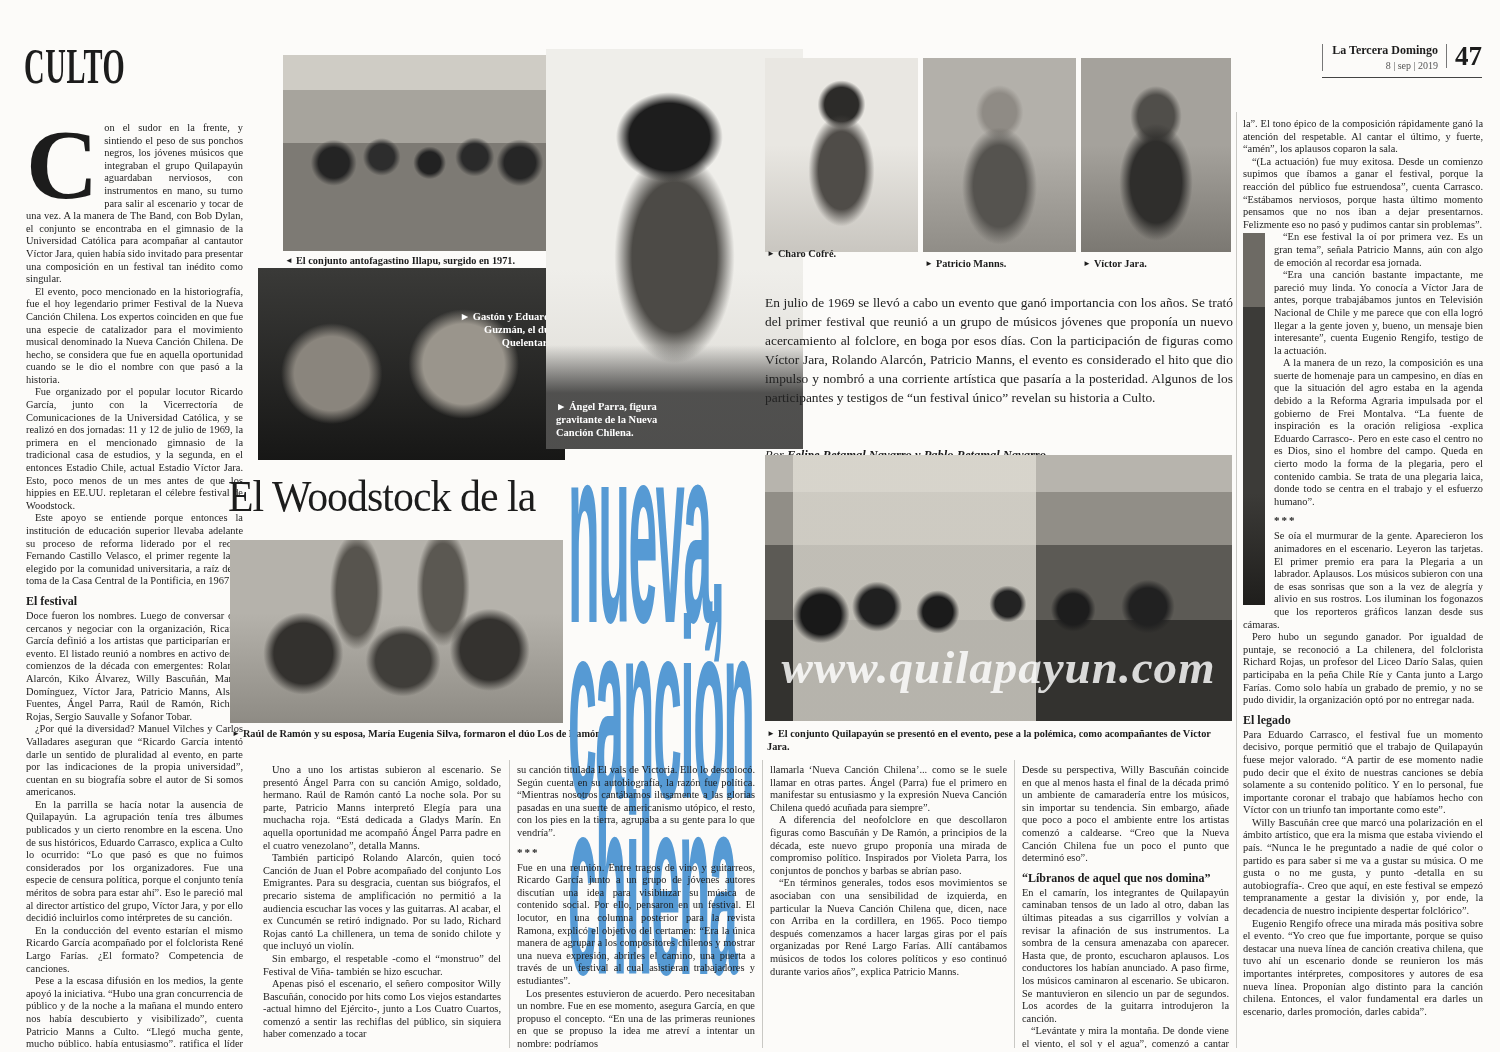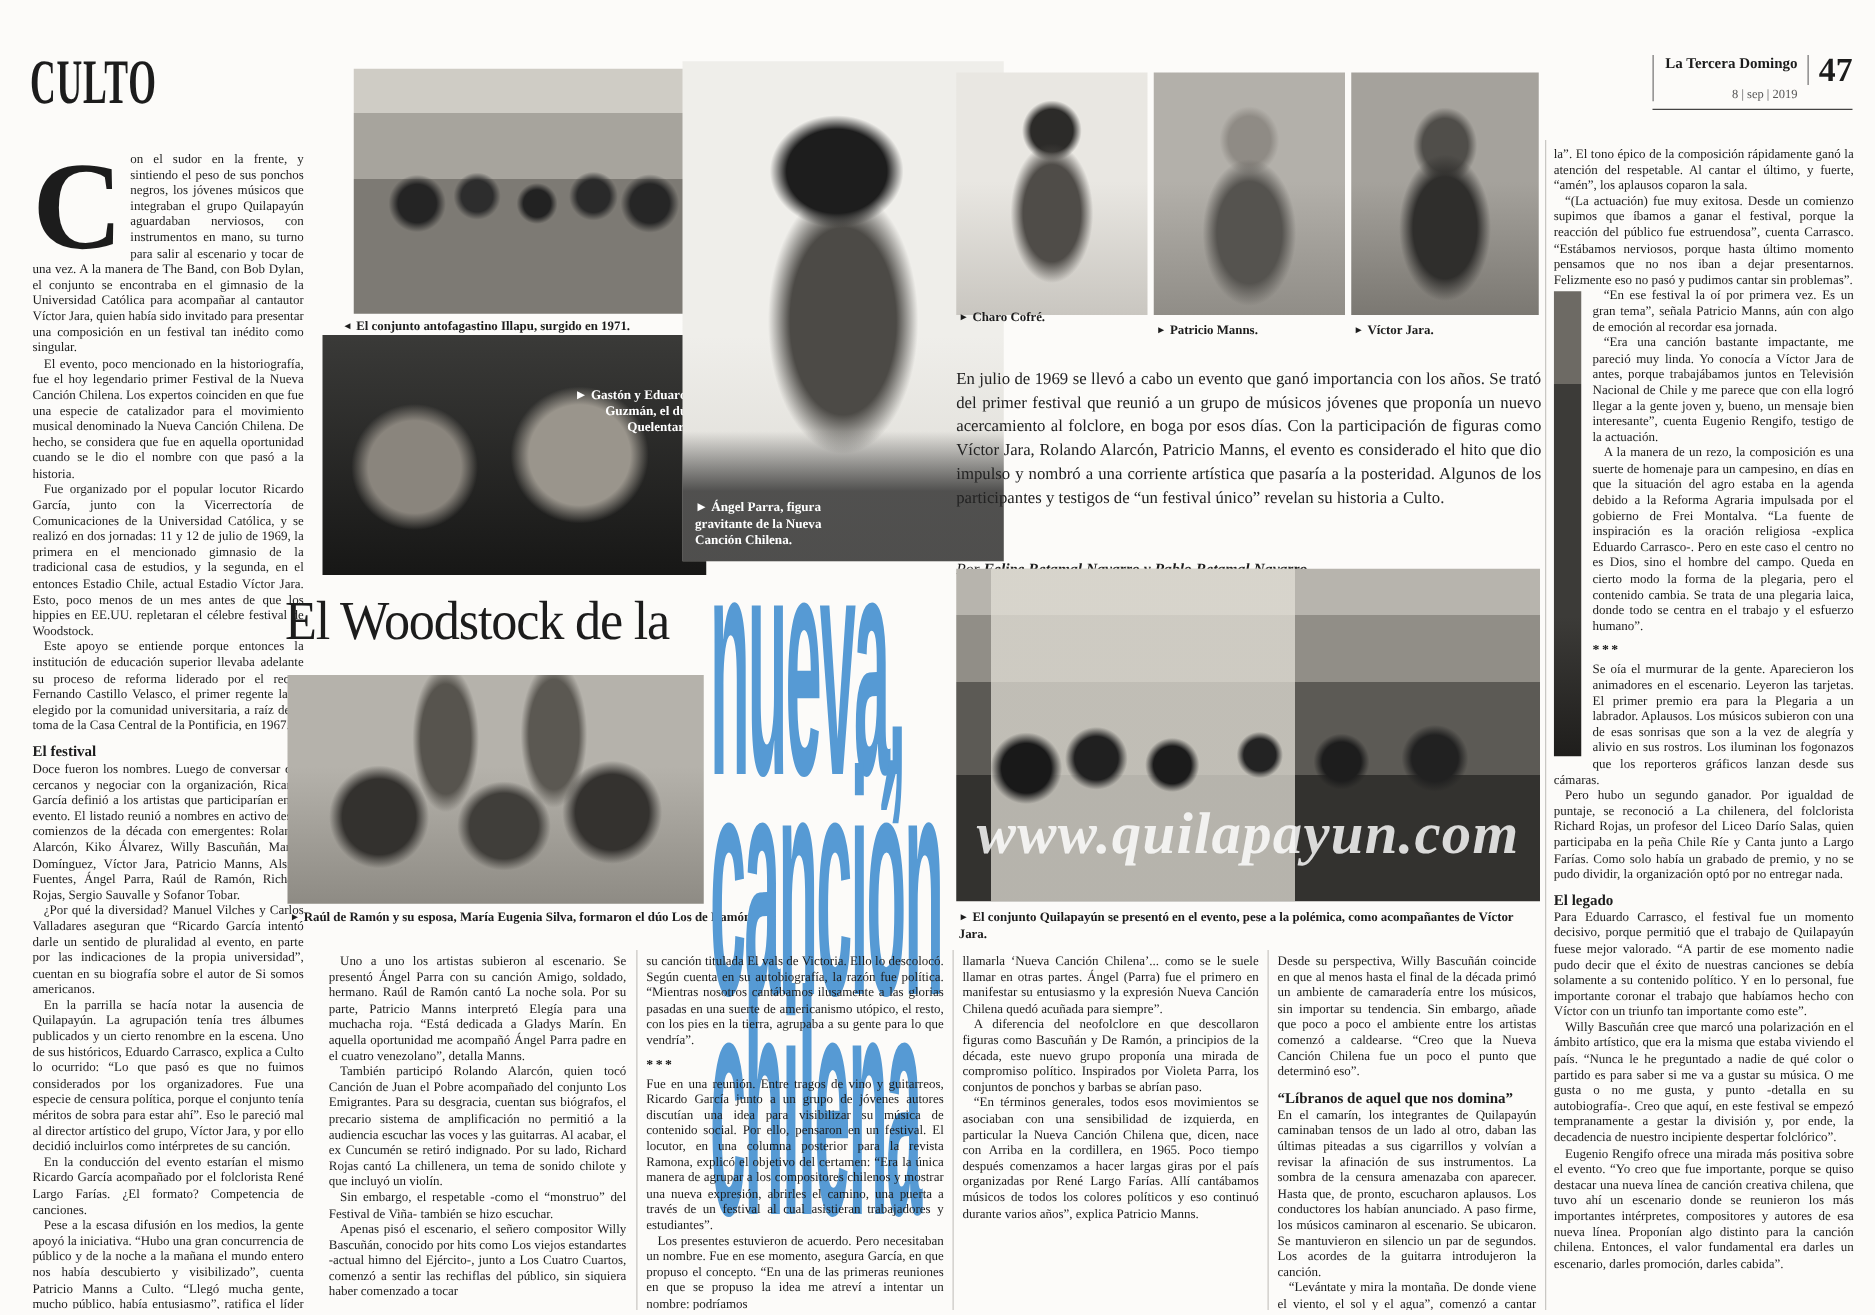--- a/index.html
+++ b/index.html
@@ -5,21 +5,21 @@
   html,body{margin:0;padding:0;background:#ddd;}
   #page{position:relative;width:1500px;height:1052px;background:#fcfbf9;overflow:hidden;
         font-family:"Liberation Serif",serif;color:#1c1c1c;}
   
   .masthead{position:absolute;left:24px;top:44px;font-weight:bold;font-size:46px;line-height:40px;
             letter-spacing:1px;transform:scale(0.62,1.1);transform-origin:0 0;white-space:nowrap;}
   .hdr-right{position:absolute;right:18px;top:44px;width:160px;border-bottom:1px solid #444;
              padding-bottom:6px;display:flex;align-items:flex-start;}
   .hdr-paper{border-left:1px solid #777;padding-left:8px;text-align:right;flex:1;}
   .hdr-paper .pname{font-weight:bold;font-size:12px;line-height:12px;}
-  .hdr-paper .pdate{font-size:10px;color:#555;margin-top:14px;}
+  .hdr-paper .pdate{font-size:10px;color:#555;margin-top:4px;}
   .hdr-page{border-left:1px solid #777;margin-left:8px;padding-left:8px;font-weight:bold;font-size:27px;line-height:24px;}
   
   .colblock{position:absolute;overflow:hidden;text-align:justify;}
   .body{margin:0;font-size:10.4px;line-height:12.6px;}
   .ind{text-indent:9px;}
   .subhead{margin:6px 0 2px 0;font-size:12px;line-height:14px;font-weight:bold;}
   .stars{margin:6px 0 4px 0;font-weight:bold;font-size:11px;letter-spacing:2px;}
   .dropcap{float:left;font-size:100px;line-height:78px;font-weight:bold;padding:4px 6px 0 0;}
   
   .cap{position:absolute;font-size:10.3px;line-height:12.5px;font-weight:bold;text-align:left;}
@@ -111,21 +111,21 @@
     <p class="body ind">Este apoyo se entiende porque entonces la institución de educación superior llevaba adelante su proceso de reforma liderado por el rector Fernando Castillo Velasco, el primer regente laico elegido por la comunidad universitaria, a raíz de la toma de la Casa Central de la Pontificia, en 1967.</p>
     <h3 class="subhead">El festival</h3>
     <p class="body">Doce fueron los nombres. Luego de conversar con cercanos y negociar con la organización, Ricardo García definió a los artistas que participarían en el evento. El listado reunió a nombres en activo desde comienzos de la década con emergentes: Rolando Alarcón, Kiko Álvarez, Willy Bascuñán, Martín Domínguez, Víctor Jara, Patricio Manns, Alsino Fuentes, Ángel Parra, Raúl de Ramón, Richard Rojas, Sergio Sauvalle y Sofanor Tobar.</p>
     <p class="body ind">¿Por qué la diversidad? Manuel Vilches y Carlos Valladares aseguran que “Ricardo García intentó darle un sentido de pluralidad al evento, en parte por las indicaciones de la propia universidad”, cuentan en su biografía sobre el autor de Si somos americanos.</p>
     <p class="body ind">En la parrilla se hacía notar la ausencia de Quilapayún. La agrupación tenía tres álbumes publicados y un cierto renombre en la escena. Uno de sus históricos, Eduardo Carrasco, explica a Culto lo ocurrido: “Lo que pasó es que no fuimos considerados por los organizadores. Fue una especie de censura política, porque el conjunto tenía méritos de sobra para estar ahí”. Eso le pareció mal al director artístico del grupo, Víctor Jara, y por ello decidió incluirlos como intérpretes de su canción.</p>
     <p class="body ind">En la conducción del evento estarían el mismo Ricardo García acompañado por el folclorista René Largo Farías. ¿El formato? Competencia de canciones.</p>
     <p class="body ind">Pese a la escasa difusión en los medios, la gente apoyó la iniciativa. “Hubo una gran concurrencia de público y de la noche a la mañana el mundo entero nos había descubierto y visibilizado”, cuenta Patricio Manns a Culto. “Llegó mucha gente, mucho público, había entusiasmo”, ratifica el líder de Los Huasos de Algarrobal, Eugenio Rengifo, quien participó con su agrupación como invitados en el show.</p>
   </div>
 
   <div class="photo ph-illapu" style="left:283px;top:55px;width:282px;height:196px;"></div>
-  <div class="cap" style="left:274px;top:255px;width:280px;">
+  <div class="cap" style="left:285px;top:255px;width:280px;">
     <span class="arr">◄</span><span>El conjunto antofagastino Illapu, surgido en 1971.</span>
   </div>
 
   <div class="photo ph-quelentaro" style="left:258px;top:268px;width:307px;height:192px;">
     <div class="cap-white" style="position:absolute;right:10px;top:42px;width:120px;text-align:right;">
       <span class="arr">►</span> <span>Gastón y Eduardo Guzmán, el dúo Quelentaro.</span>
     </div>
   </div>
 
   <div class="headline">El Woodstock de la</div>

